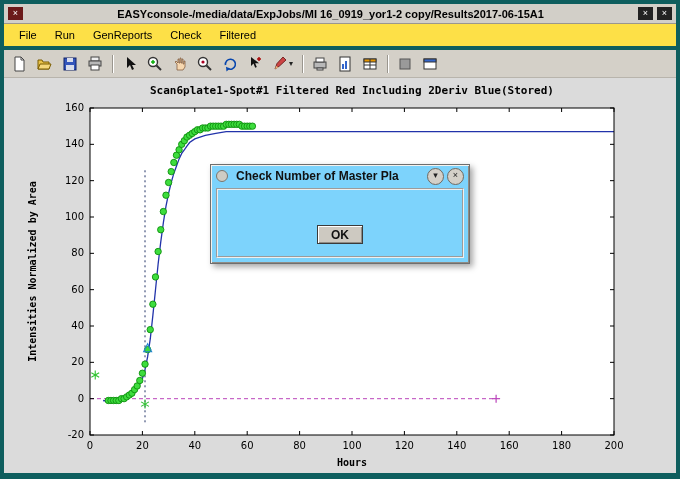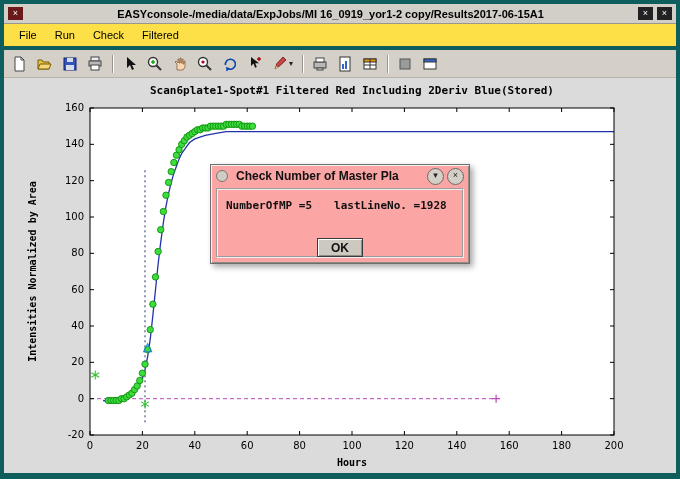--- a/index.html
+++ b/index.html
@@ -28,21 +28,21 @@
   .caret{font-size:8px;color:#222;margin-left:1px;}
   .tool-sep{width:1px;height:18px;background:#9a968e;margin:0 4px;box-shadow:1px 0 0 #fff;}
   
   .figure{flex:1;background:#dbdbdb;position:relative;}
   #chart{display:block;width:100%;height:100%;}
   .tick{font:10px "DejaVu Sans",sans-serif;fill:#000;}
   .axlabel{font:bold 10px "DejaVu Sans Mono",monospace;fill:#000;}
   .ctitle{font:bold 11px "DejaVu Sans Mono",monospace;fill:#000;}
   
   .dialog{position:absolute;left:206px;top:86px;width:258px;height:98px;
-    background:#fca5a5;border:1px solid #6e6e6e;
+    background:#7dd3fc;border:1px solid #6e6e6e;
     box-shadow:inset 1px 1px 0 #f4f2ee,inset -1px -1px 0 #8f8b84,3px 3px 6px rgba(0,0,0,.35);}
   .dialog-titlebar{height:22px;display:flex;align-items:center;padding:0 5px;}
   .dialog-icon{width:10px;height:10px;border:1px solid #7a766e;border-radius:50%;
     background:#cfccc4;flex:0 0 auto;}
   .dialog-title{font-weight:bold;font-size:12px;color:#111;flex:1;margin-left:8px;
     white-space:nowrap;overflow:hidden;}
   .dialog-btn{width:15px;height:15px;border:1px solid #6e6a62;border-radius:50%;
     background:#d4d0c8;font-size:9px;line-height:13px;text-align:center;color:#222;
     margin-left:3px;flex:0 0 auto;}
   .dialog-body{position:absolute;left:5px;right:5px;top:23px;bottom:5px;
@@ -62,20 +62,21 @@
   <div class="titlebar">
     <div class="tb-btn red">×</div>
     <div class="title">EASYconsole-/media/data/ExpJobs/MI 16_0919_yor1-2 copy/Results2017-06-15A1</div>
     <div class="tb-btn">×</div>
     <div class="tb-btn">×</div>
   </div>
 
   <div class="menubar">
       <div class="menu-item">File</div>
       <div class="menu-item">Run</div>
+      <div class="menu-item">GenReports</div>
       <div class="menu-item">Check</div>
       <div class="menu-item">Filtered</div>
     </div>
 
   <div class="teal-strip teal" style="background: rgb(14, 94, 94);"></div>
 
   <div class="toolbar">
       <div class="tool-btn">
         <svg viewBox="0 0 16 16">
           <path d="M3 1h6l3 3v11H3z" fill="#fff" stroke="#444"></path>
@@ -326,19 +327,18 @@
       </svg>
 
     <div class="dialog">
       <div class="dialog-titlebar">
         <div class="dialog-icon"></div>
         <div class="dialog-title">Check Number of Master Pla</div>
         <div class="dialog-btn">▾</div>
         <div class="dialog-btn">×</div>
       </div>
       <div class="dialog-body">
-        <div class="dialog-text"><span>NumberOfMP =5</span><span class="gap"></span><span>lastLineNo. =1928</span></div>
         <button class="ok-btn">OK</button>
       </div>
     </div>
   </div>
 
 </div>
 
 </body></html>

